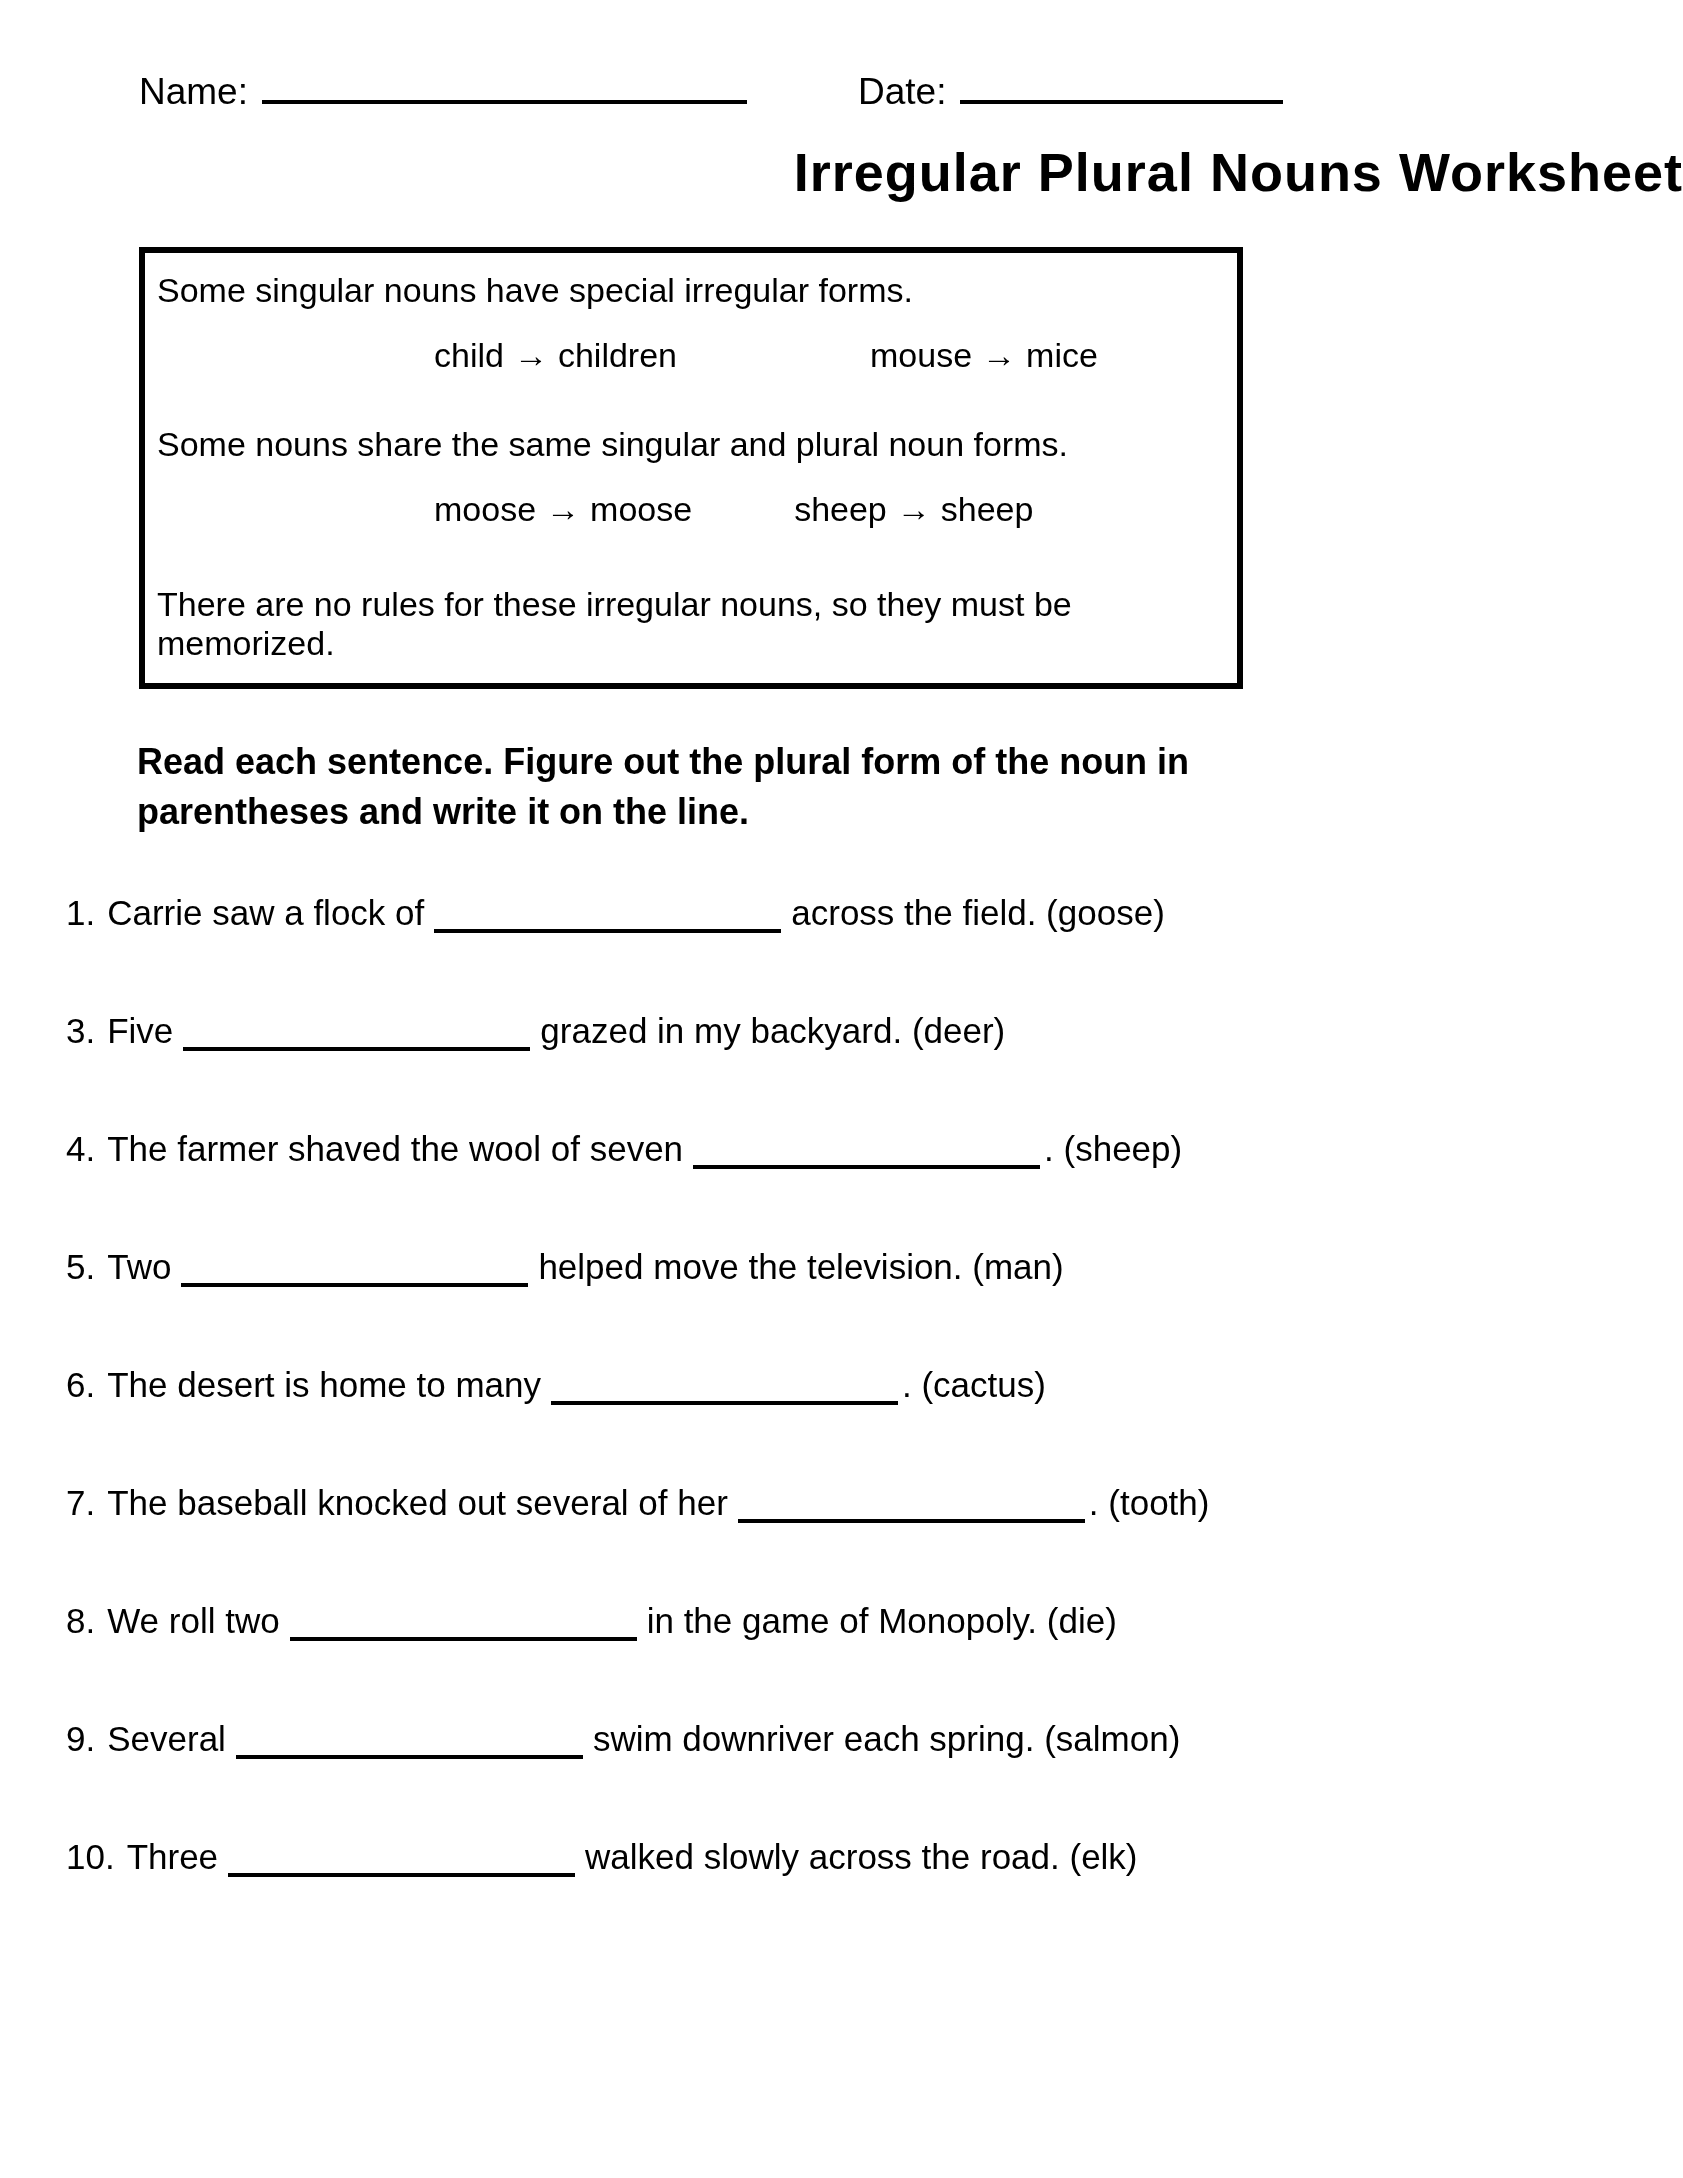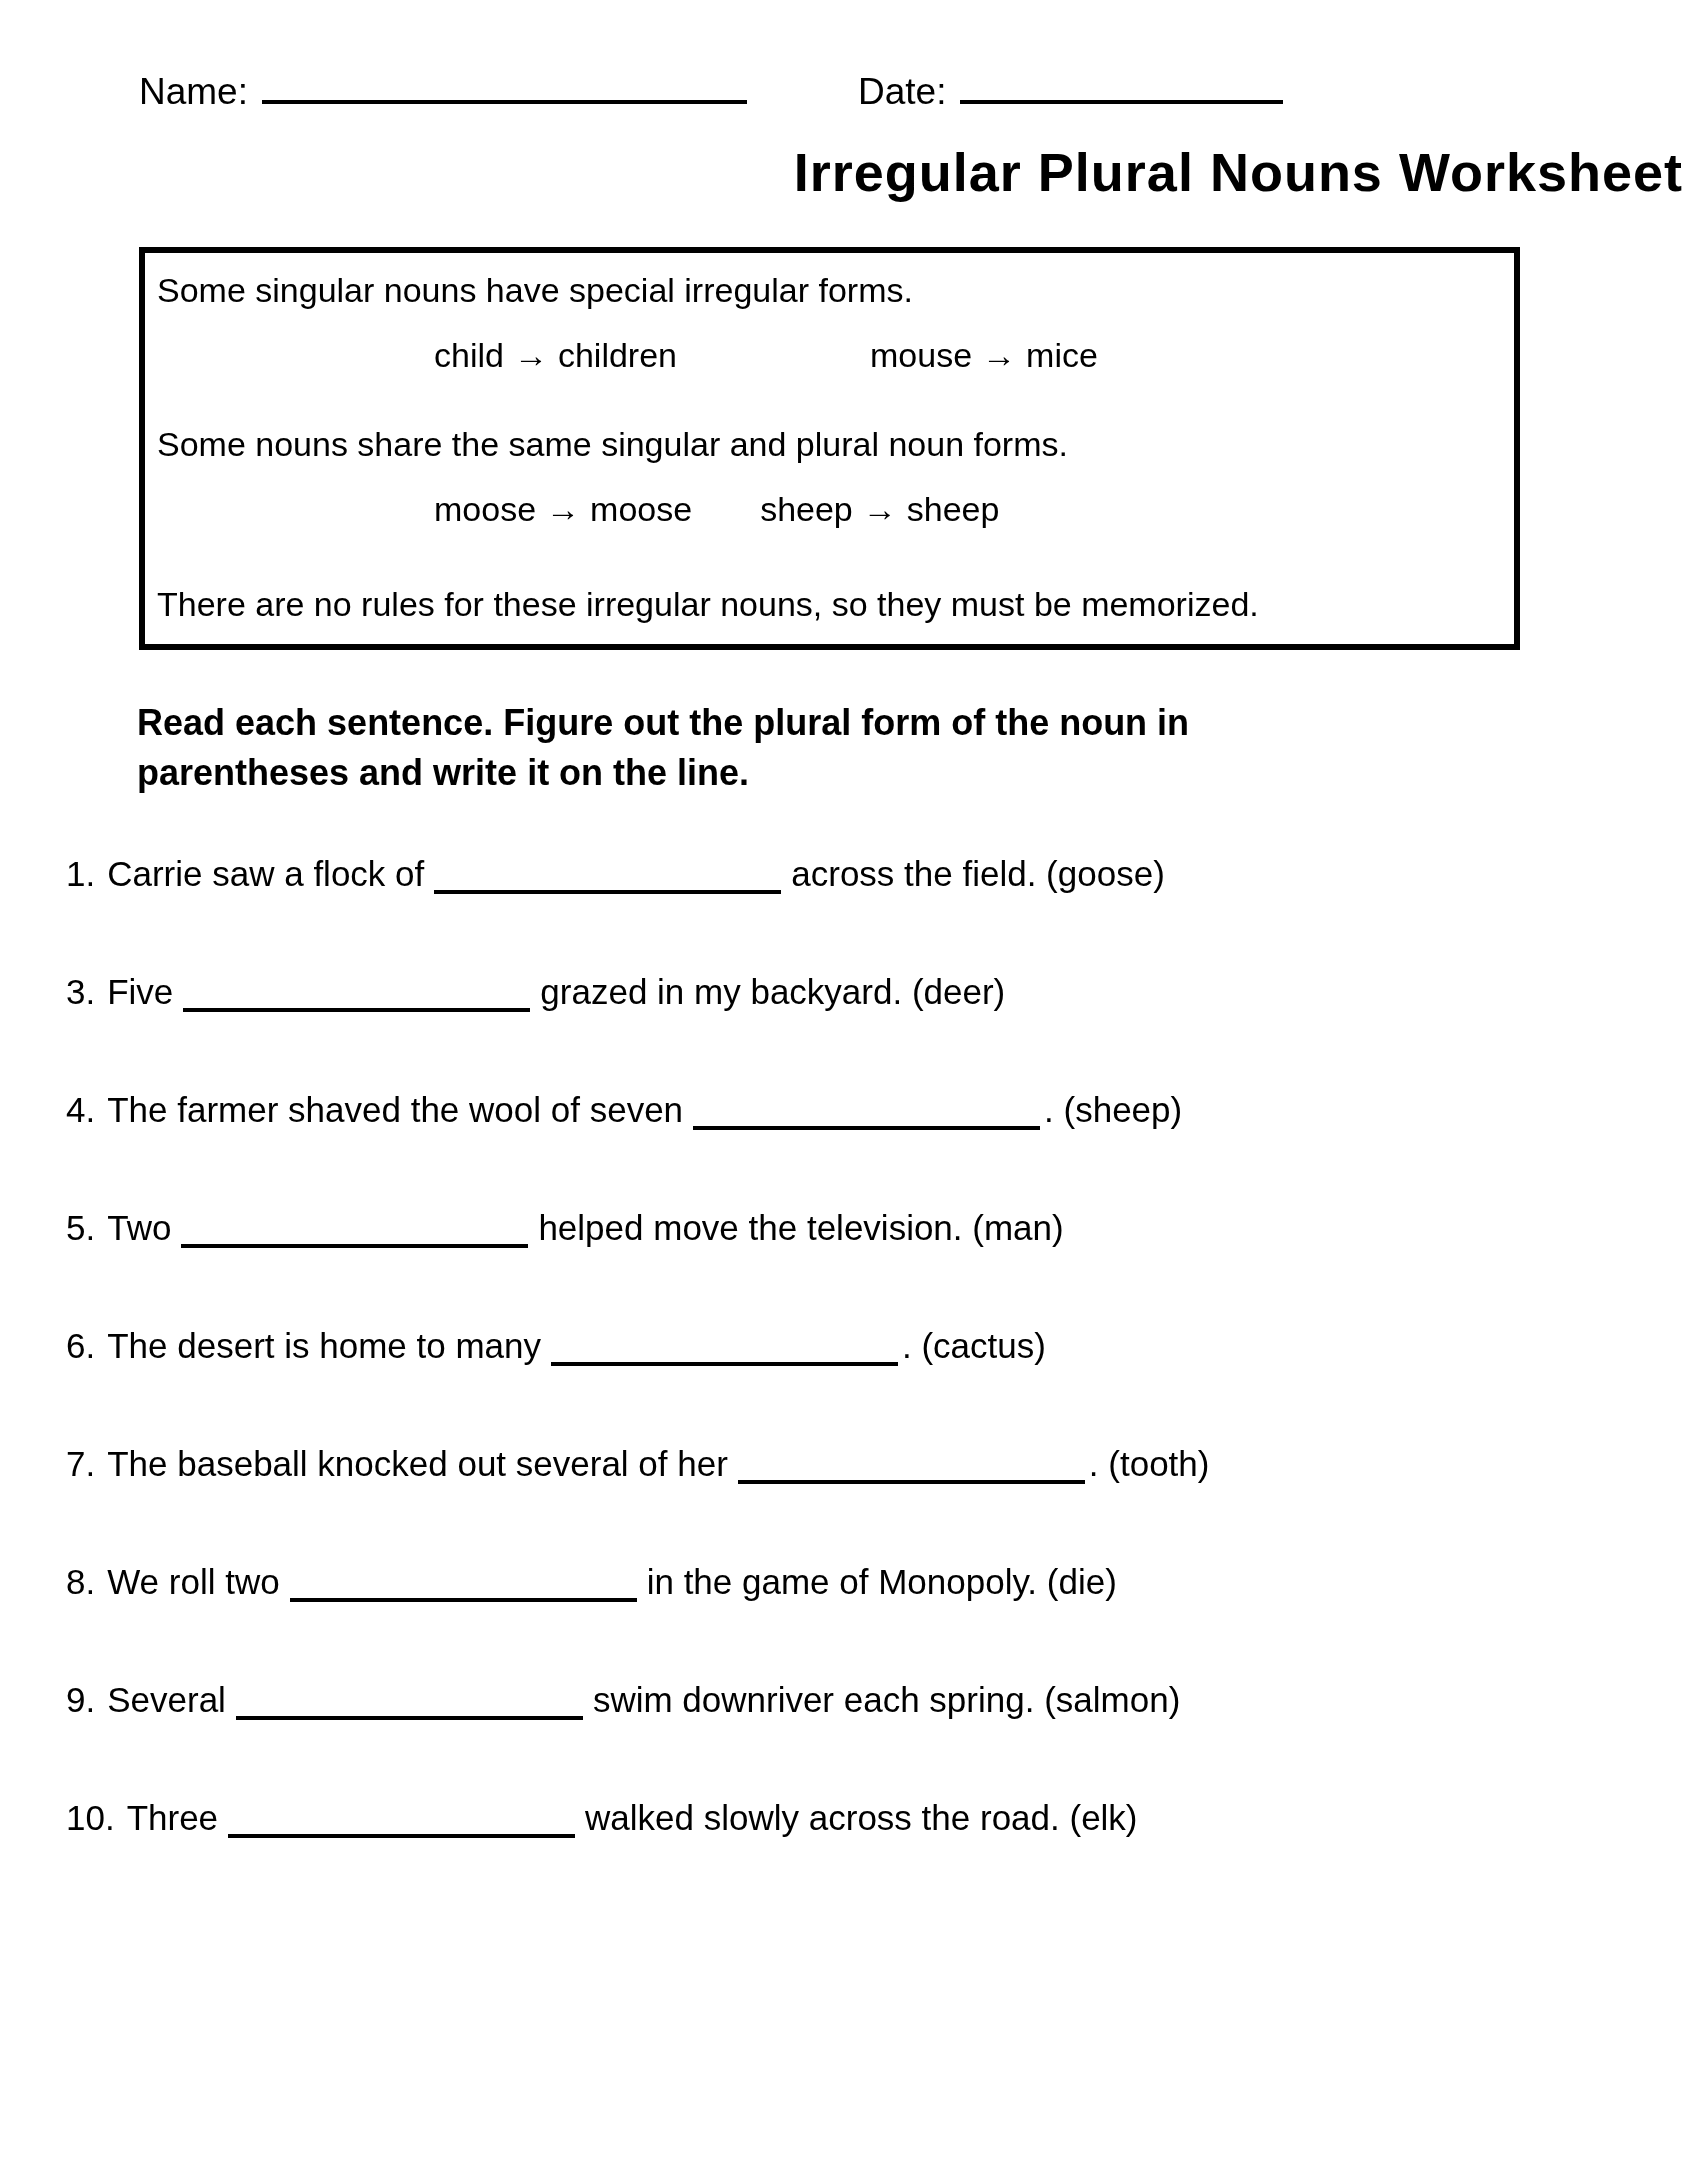--- a/index.html
+++ b/index.html
@@ -35,28 +35,28 @@
     text-align: right;
     font-size: 54px;
     font-weight: 700;
     letter-spacing: 1px;
     margin-top: 28px;
   }
 
   
   .rules-box {
     margin: 44px 163px 0 139px;
-    width: 1381px;
+    width: 1104px;
     border: 6px solid #000;
     padding: 18px 12px 20px 12px;
     font-size: 34px;
   }
   .examples-row { display: flex; align-items: baseline; }
   .examples-row1 { margin-top: 26px; margin-left: 277px; gap: 193px; }
-  .examples-row2 { margin-top: 26px; margin-left: 277px; gap: 68px; }
+  .examples-row2 { margin-top: 26px; margin-left: 277px; gap: 102px; }
   .rule-text2 { margin-top: 50px; }
   .note-text  { margin-top: 56px; }
   .arrow { margin: 0 10px; font-weight: 700; }
 
   
   .instructions {
     margin: 48px 139px 0 137px;
     font-size: 36px;
     font-weight: 700;
     line-height: 1.38;

